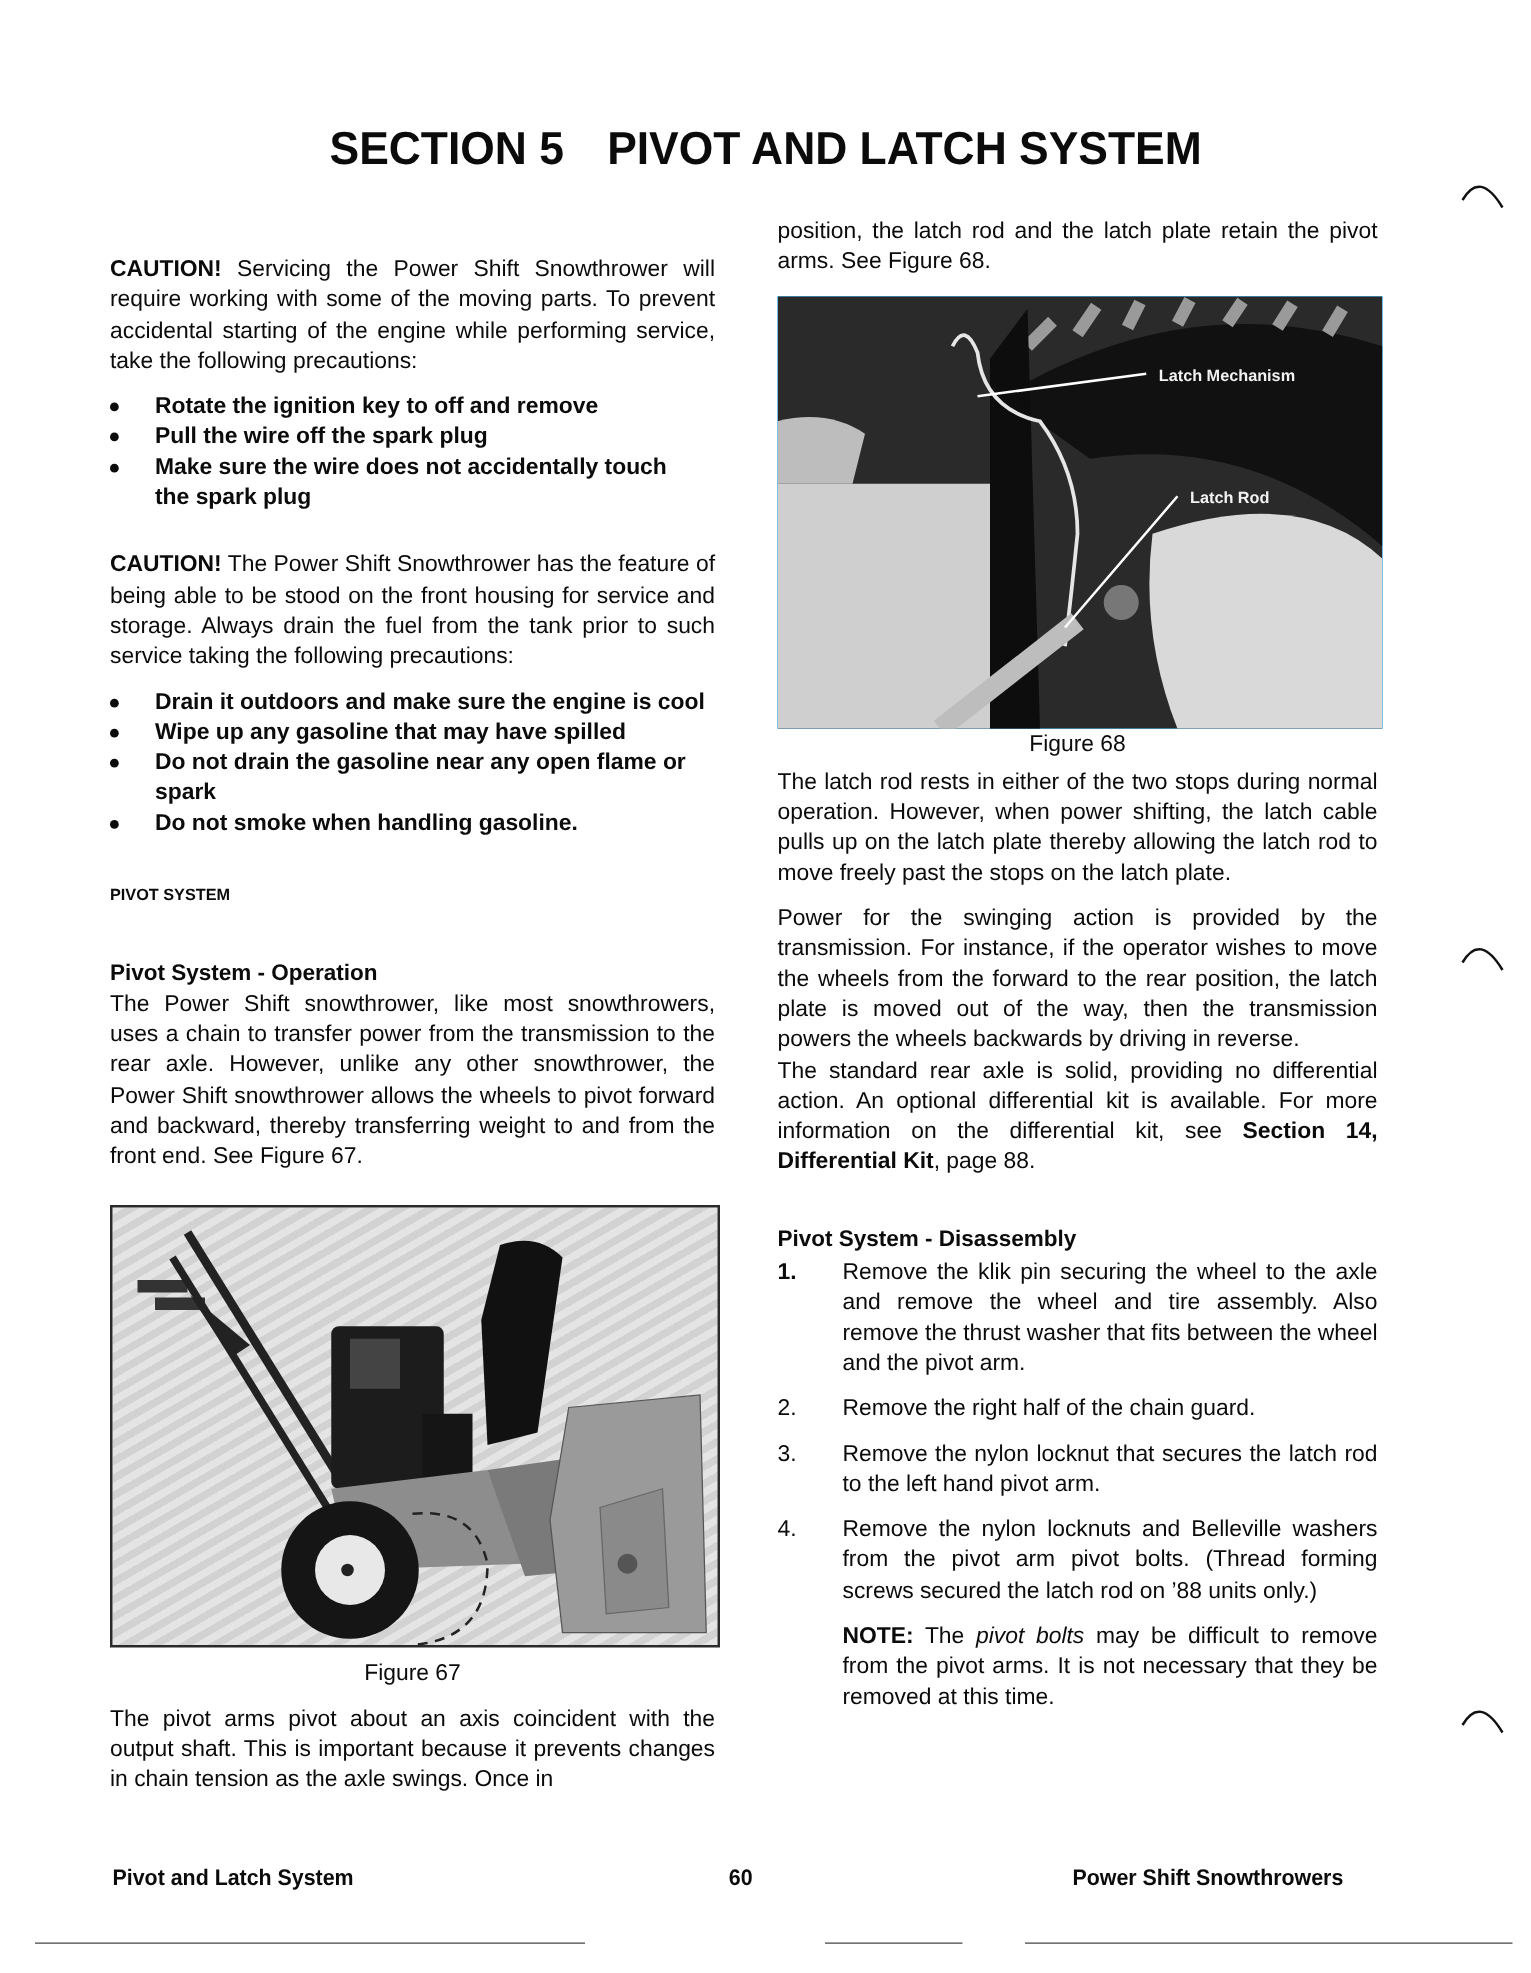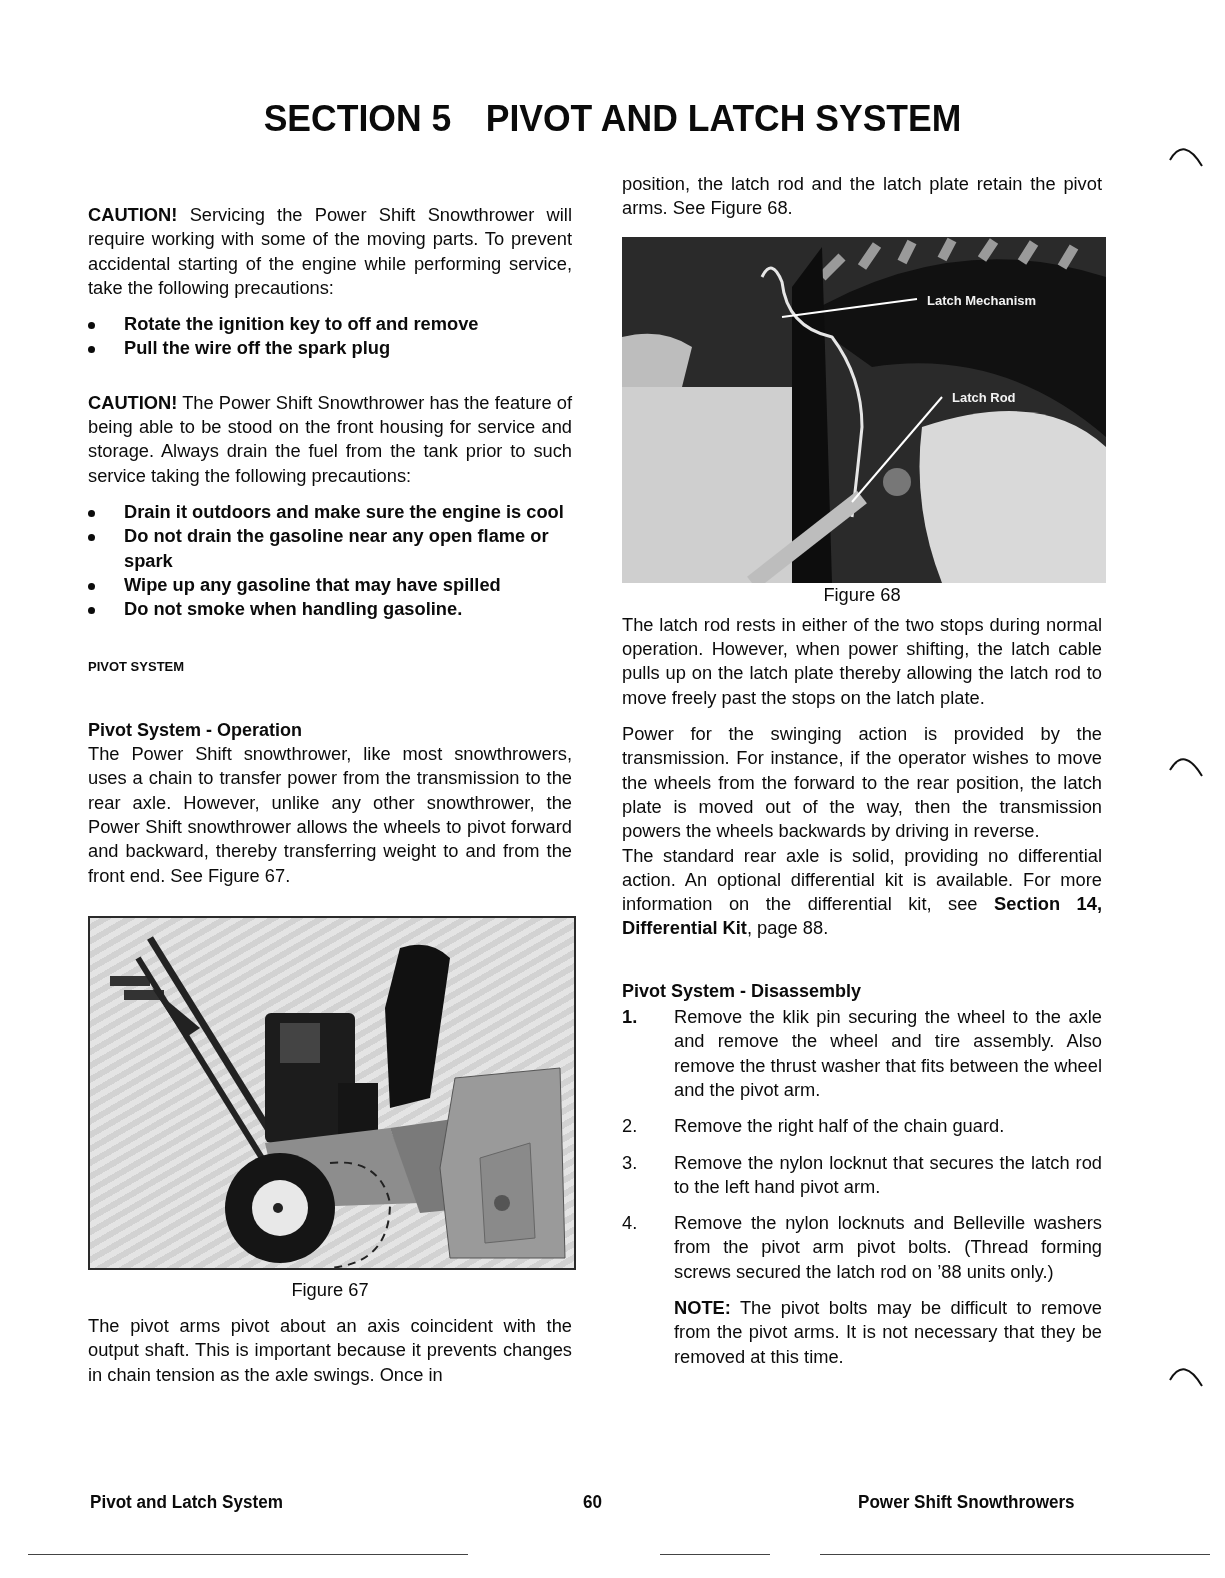--- a/index.html
+++ b/index.html
@@ -11,21 +11,21 @@
     position: absolute; left: 0; right: 0; top: 98px;
     text-align: center; font-weight: bold; font-size: 37px; letter-spacing: 0px;
     transform: scaleX(0.96);
   }
   .page-title .gap { display: inline-block; width: 36px; }
   .col { position: absolute; font-size: 18.3px; line-height: 24.3px; }
   .col-left { left: 88px; width: 484px; top: 164px; margin-top: 39px; }
   .col-right { left: 622px; width: 480px; top: 172px; }
   p { margin: 0; text-align: justify; }
   .b { font-weight: bold; }
-  .i { }
+  .i { font-style: italic; }
   ul.bullets { list-style: none; margin: 0; padding: 0; font-weight: bold; }
   ul.bullets li { position: relative; padding-left: 36px; }
   ul.bullets li .dot {
     position: absolute; left: 0; top: 10px; width: 7px; height: 7px;
     border-radius: 50%; background: #0b0b0b;
   }
   .h-section { font-weight: bold; font-size: 13px; }
   .h-sub { font-weight: bold; font-size: 18px; }
   .figure { position: relative; }
   .fig67-frame {
@@ -66,27 +66,28 @@
   </svg>
 <svg class="margin-arc" style="left:1168px;top:1358px" width="40" height="40">
     <path d="M2 22 Q16 -2 34 28" fill="none" stroke="#111" stroke-width="2"></path>
   </svg>
 
 <div class="col col-left">
   <p><span class="b">CAUTION!</span><span> Servicing the Power Shift Snowthrower will require working with some of the moving parts. To prevent accidental starting of the engine while performing service, take the following precautions:</span></p>
   <ul class="bullets" style="margin-top:12px">
     <li><span class="dot"></span><span>Rotate the ignition key to off and remove</span></li>
     <li><span class="dot"></span><span>Pull the wire off the spark plug</span></li>
+    <li style="width:420px"><span class="dot"></span><span>Make sure the wire does not accidentally touch the spark plug</span></li>
   </ul>
 
   <p style="margin-top:30px"><span class="b">CAUTION!</span><span> The Power Shift Snowthrower has the feature of being able to be stood on the front housing for service and storage. Always drain the fuel from the tank prior to such service taking the following precautions:</span></p>
   <ul class="bullets" style="margin-top:12px">
     <li><span class="dot"></span><span>Drain it outdoors and make sure the engine is cool</span></li>
+    <li><span class="dot"></span><span>Wipe up any gasoline that may have spilled</span></li>
     <li style="width:430px"><span class="dot"></span><span>Do not drain the gasoline near any open flame or spark</span></li>
-    <li><span class="dot"></span><span>Wipe up any gasoline that may have spilled</span></li>
     <li><span class="dot"></span><span>Do not smoke when handling gasoline.</span></li>
   </ul>
 
   <div class="h-section" style="margin-top:34px">PIVOT SYSTEM</div>
   <div class="h-sub" style="margin-top:38px">Pivot System - Operation</div>
   <p>The Power Shift snowthrower, like most snowthrowers, uses a chain to transfer power from the transmission to the rear axle. However, unlike any other snowthrower, the Power Shift snowthrower allows the wheels to pivot forward and backward, thereby transferring weight to and from the front end. See Figure 67.</p>
 
   <div class="figure" style="margin-top:28px">
     <div class="fig67-frame">
       <svg width="484" height="350" viewBox="0 0 484 350">

